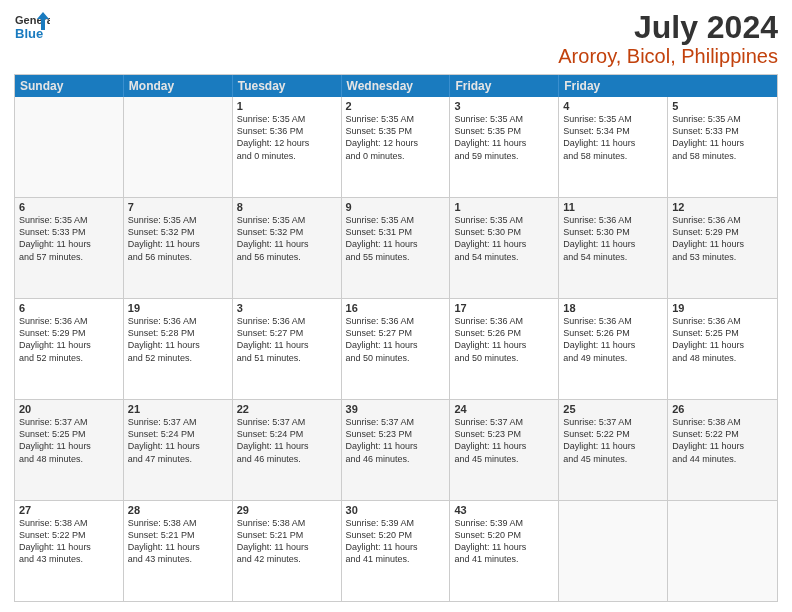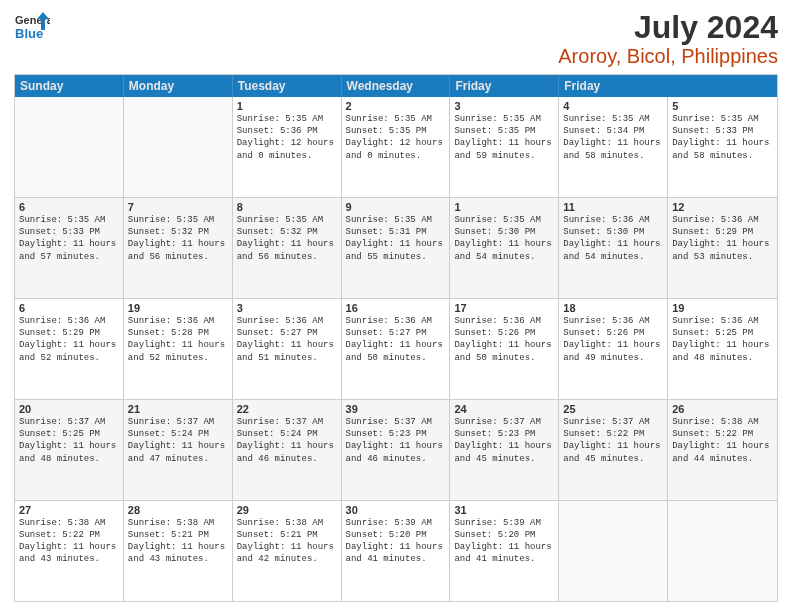--- a/index.html
+++ b/index.html
@@ -87,21 +87,20 @@
       font-size: 11px;
       font-weight: bold;
       color: #333;
       margin-bottom: 1px;
       display: block;
     }
     .cell-info {
       font-size: 9px;
       line-height: 1.35;
       color: #333;
-      font-family: Liberation Mono, monospace;
     }
     .row-shade {
       background: #f5f5f5;
     }
   </style>
 </head>
 <body>
 
 <div class="page">
   <div class="header">
@@ -343,21 +342,21 @@
 and 42 minutes.</div>
           </div>
           <div class="cal-cell">
             <span class="day-num">30</span>
             <div class="cell-info" style="white-space: pre-line;">Sunrise: 5:39 AM
 Sunset: 5:20 PM
 Daylight: 11 hours
 and 41 minutes.</div>
           </div>
           <div class="cal-cell">
-            <span class="day-num">31</span>
+            <span class="day-num">43</span>
             <div class="cell-info" style="white-space: pre-line;">Sunrise: 5:39 AM
 Sunset: 5:20 PM
 Daylight: 11 hours
 and 41 minutes.</div>
           </div>
           <div class="cal-cell empty"></div>
           <div class="cal-cell empty"></div>
         </div>
       </div>
   </div>

